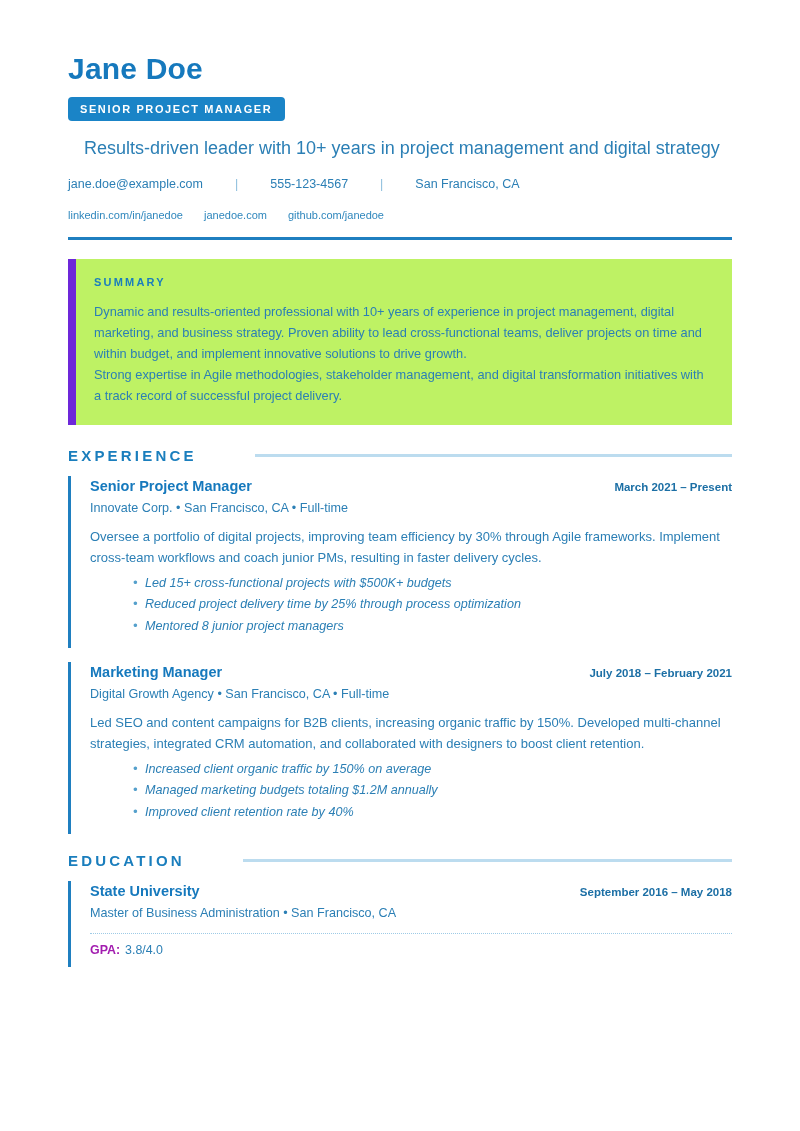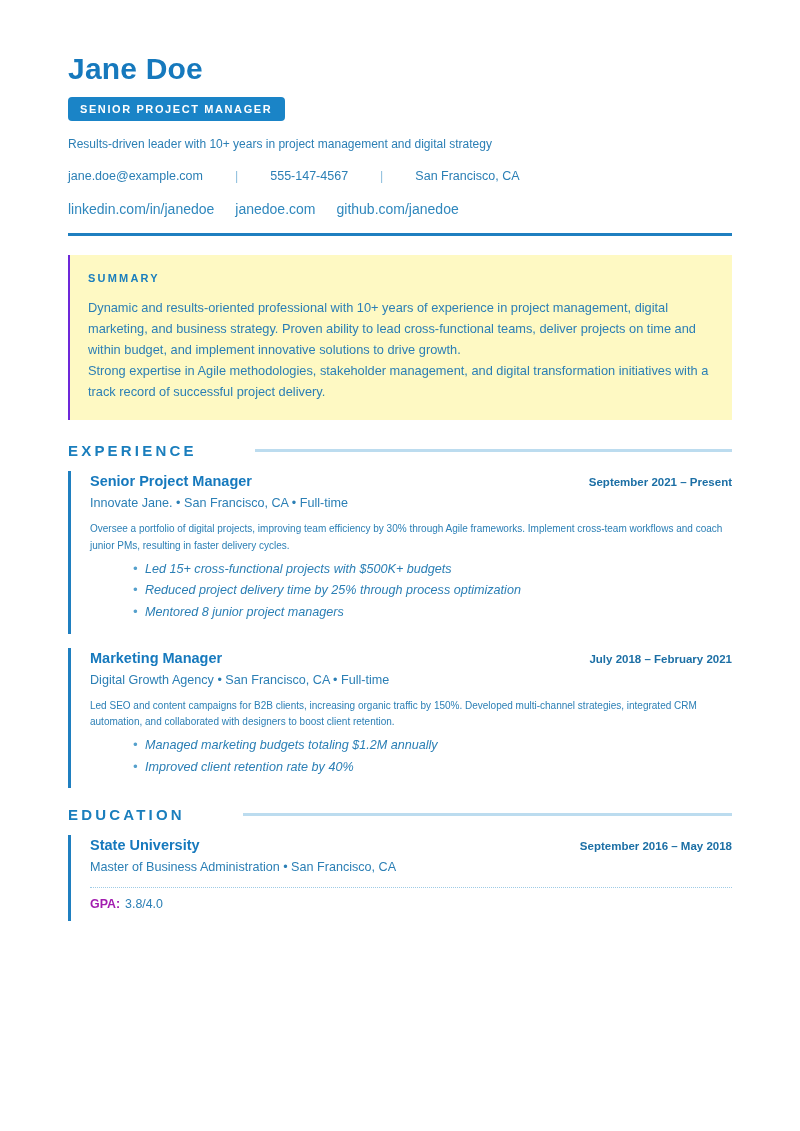--- a/index.html
+++ b/index.html
@@ -37,61 +37,61 @@
     background: #1a84c7;
     color: #ffffff;
     font-size: 11px;
     font-weight: bold;
     letter-spacing: 1.6px;
     padding: 6px 13px 6px 12px;
     border-radius: 4px;
     margin-bottom: 15px;
   }
   .tagline {
-    font-size: 12px;
-    color: #2b7fb5;
-    margin: 0 0 17px 0;
+    font-size: 18px;
+    color: #2b7fb5;
+    margin: 0 0 17px 16px;
     line-height: 1.35;
   }
   .contact-line {
     font-size: 12.5px;
     color: #2b7fb5;
     margin: 0 0 18px 0;
     display: flex;
     align-items: center;
     flex-wrap: wrap;
     gap: 20px;
   }
   .contact-line .sep {
     color: #8cbedd;
     margin: 0 12px;
   }
   .links-line {
-    font-size: 14px;
+    font-size: 11px;
     color: #2f87bd;
     margin: 0 0 16px 0;
     display: flex;
     flex-wrap: wrap;
   }
   .links-line .link {
     margin-right: 21px;
     text-decoration: none;
     color: #2f87bd;
   }
   .header-rule {
     height: 3px;
     background: #1f7fc0;
     width: 664px;
     margin-bottom: 19px;
   }
 
   
   .summary-box {
-    background: #fef9c3;
-    border-left: 2px solid #6d28d9;
+    background: #bef264;
+    border-left: 8px solid #6d28d9;
     padding: 17px 20px 18px 18px;
     width: 664px;
     box-sizing: border-box;
     margin-bottom: 22px;
   }
   .summary-label {
     font-size: 11px;
     font-weight: bold;
     letter-spacing: 2.2px;
     color: #1a7ebd;
@@ -152,21 +152,21 @@
     color: #1c6fa5;
     white-space: nowrap;
     padding-left: 12px;
   }
   .entry-meta {
     font-size: 12.6px;
     color: #2b7fb5;
     margin-bottom: 11px;
   }
   .entry-desc {
-    font-size: 10px;
+    font-size: 13px;
     line-height: 1.62;
     color: #2b7fb5;
     margin-bottom: 5px;
   }
   .bullets {
     list-style: none;
     margin: 4px 0 0 0;
     padding: 0 0 0 43px;
     font-style: italic;
   }
@@ -209,21 +209,21 @@
 <div class="page">
 
   <div>
     <div class="name">Jane Doe</div>
     <div class="title-badge">SENIOR PROJECT MANAGER</div>
     <div class="tagline">Results-driven leader with 10+ years in project management and digital strategy</div>
 
     <div class="contact-line">
       <span>jane.doe@example.com</span>
       <span class="sep">|</span>
-      <span>555-147-4567</span>
+      <span>555-123-4567</span>
       <span class="sep">|</span>
       <span>San Francisco, CA</span>
     </div>
 
     <div class="links-line">
       <a class="link" href="#">linkedin.com/in/janedoe</a>
       <a class="link" href="#">janedoe.com</a>
       <a class="link" href="#">github.com/janedoe</a>
     </div>
 
@@ -238,39 +238,40 @@
 
   <div class="section">
     <div class="section-head">
       <span class="label">EXPERIENCE</span>
       <span class="rule"></span>
     </div>
 
     <div class="entry">
       <div class="entry-top">
         <span class="entry-title">Senior Project Manager</span>
-        <span class="entry-date">September 2021 – Present</span>
-      </div>
-      <div class="entry-meta">Innovate Jane. • San Francisco, CA • Full-time</div>
+        <span class="entry-date">March 2021 – Present</span>
+      </div>
+      <div class="entry-meta">Innovate Corp. • San Francisco, CA • Full-time</div>
       <div class="entry-desc">Oversee a portfolio of digital projects, improving team efficiency by 30% through Agile frameworks. Implement cross-team workflows and coach junior PMs, resulting in faster delivery cycles.</div>
       <ul class="bullets">
         <li>Led 15+ cross-functional projects with $500K+ budgets</li>
         <li>Reduced project delivery time by 25% through process optimization</li>
         <li>Mentored 8 junior project managers</li>
       </ul>
     </div>
 
     <div class="entry">
       <div class="entry-top">
         <span class="entry-title">Marketing Manager</span>
         <span class="entry-date">July 2018 – February 2021</span>
       </div>
       <div class="entry-meta">Digital Growth Agency • San Francisco, CA • Full-time</div>
       <div class="entry-desc">Led SEO and content campaigns for B2B clients, increasing organic traffic by 150%. Developed multi-channel strategies, integrated CRM automation, and collaborated with designers to boost client retention.</div>
       <ul class="bullets">
+        <li>Increased client organic traffic by 150% on average</li>
         <li>Managed marketing budgets totaling $1.2M annually</li>
         <li>Improved client retention rate by 40%</li>
       </ul>
     </div>
   </div>
 
   <div class="section">
     <div class="section-head">
       <span class="label">EDUCATION</span>
       <span class="rule"></span>

